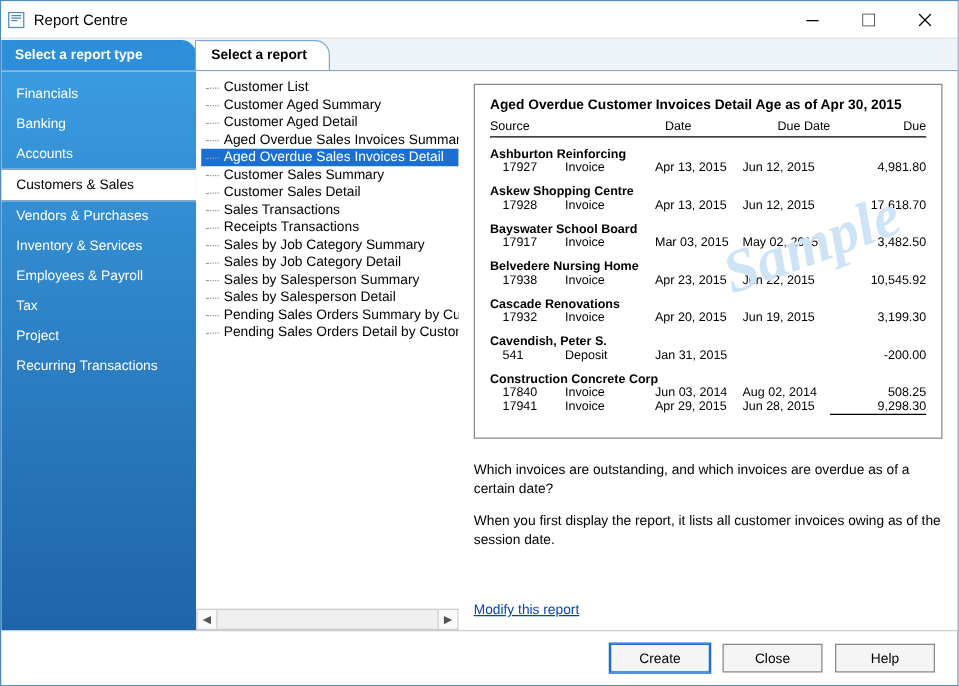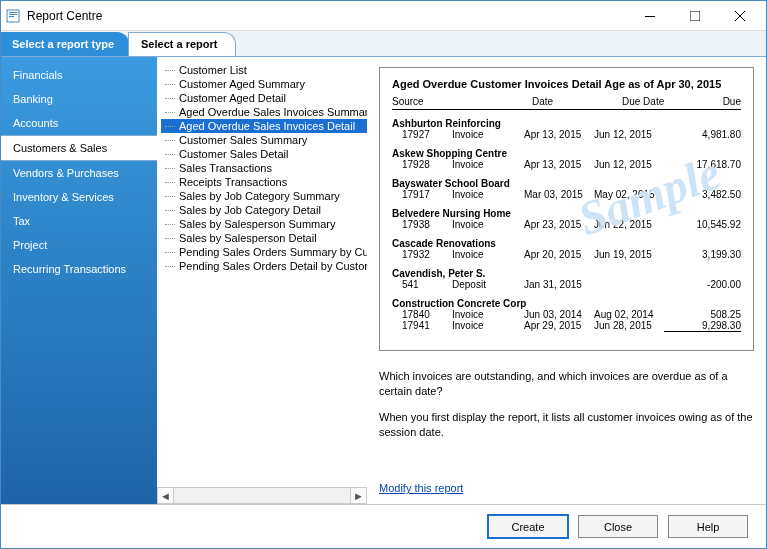--- a/index.html
+++ b/index.html
@@ -4,21 +4,21 @@
 <style>
   *{box-sizing:border-box;margin:0;padding:0;}
   body{font-family:Tahoma,Arial,sans-serif;font-size:11px;color:#000;background:#fff;}
   .window{width:767px;height:549px;border:1px solid #4a8bc2;display:flex;flex-direction:column;position:relative;}
   .titlebar{height:30px;background:#fff;display:flex;align-items:center;padding:0 4px;border-bottom:1px solid #ddd;}
   .titlebar .icon{width:16px;height:16px;margin-right:6px;display:inline-flex;align-items:center;justify-content:center;}
   .titlebar .title{font-size:12px;}
   .titlebar .spacer{flex:1;}
   .wc{width:45px;height:29px;display:inline-flex;align-items:center;justify-content:center;font-size:12px;color:#333;}
   .topheader{display:flex;height:26px;align-items:flex-end;background:#eef3f8;border-bottom:1px solid #7fa9d1;}
-  .tab-left{width:128px;height:24px;background:#2d8fd9;color:#fff;font-weight:bold;font-size:11px;padding:5px 10px;border-top-right-radius:12px;border:1px solid #2d8fd9;border-bottom:none;}
+  .tab-left{width:156px;height:24px;background:#2d8fd9;color:#fff;font-weight:bold;font-size:11px;padding:5px 10px;border-top-right-radius:12px;border:1px solid #2d8fd9;border-bottom:none;}
   .tab-right{height:24px;background:#fff;color:#000;font-weight:bold;font-size:11px;padding:5px 18px 5px 12px;border:1px solid #7fa9d1;border-bottom:none;border-top-right-radius:12px;margin-left:-1px;}
   .main{flex:1;display:flex;overflow:hidden;}
   .sidebar{width:156px;background:linear-gradient(to bottom,#3a9be0,#1f64a8);color:#fff;padding-top:6px;}
   .sidebar .item{padding:6px 12px;cursor:pointer;font-size:11px;}
   .sidebar .item.sel{background:#fff;color:#000;border-top:1px solid #7fa9d1;border-bottom:1px solid #7fa9d1;}
   .center{width:210px;background:#fff;display:flex;flex-direction:column;position:relative;}
   .tree{flex:1;overflow:hidden;padding:6px 0 6px 4px;}
   .li{white-space:nowrap;padding:1px 2px 1px 18px;font-size:11px;cursor:pointer;position:relative;}
   .li:before{content:"";position:absolute;left:4px;top:50%;width:10px;border-top:1px dotted #999;}
   .li.sel{background:#1a6fd1;color:#fff;}
@@ -96,20 +96,21 @@
 
   <div class="main">
 
     <div class="sidebar" id="sidebar">
         <div class="item">Financials</div>
         <div class="item">Banking</div>
         <div class="item">Accounts</div>
         <div class="item sel">Customers &amp; Sales</div>
         <div class="item">Vendors &amp; Purchases</div>
         <div class="item">Inventory &amp; Services</div>
+        <div class="item">Employees &amp; Payroll</div>
         <div class="item">Tax</div>
         <div class="item">Project</div>
         <div class="item">Recurring Transactions</div>
       </div>
 
     <div class="center">
       <div class="tree" id="tree">
           <div class="li">Customer List</div>
           <div class="li">Customer Aged Summary</div>
           <div class="li">Customer Aged Detail</div>

